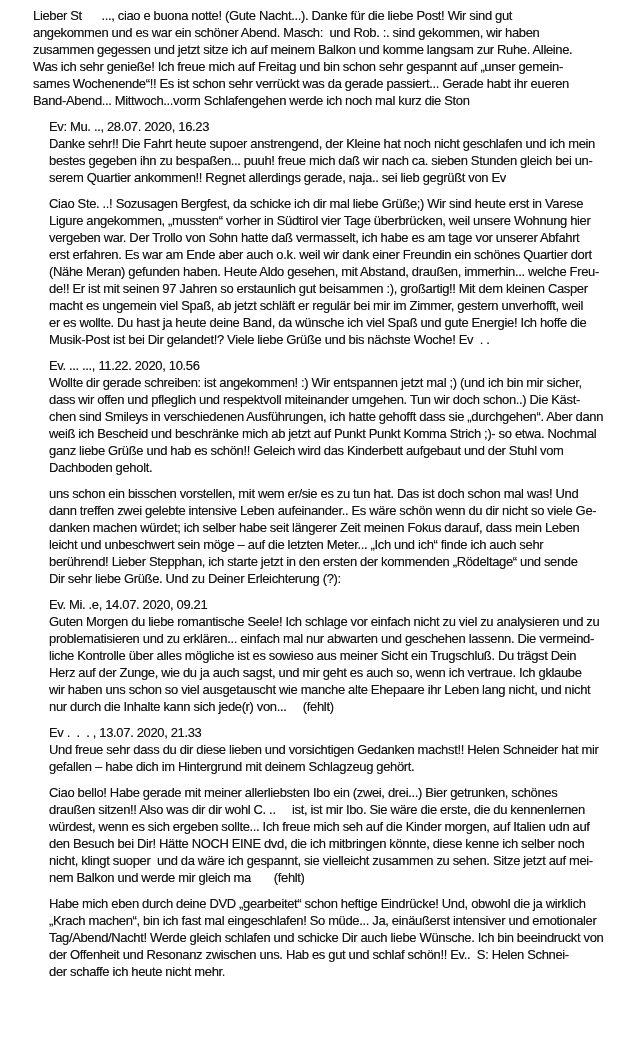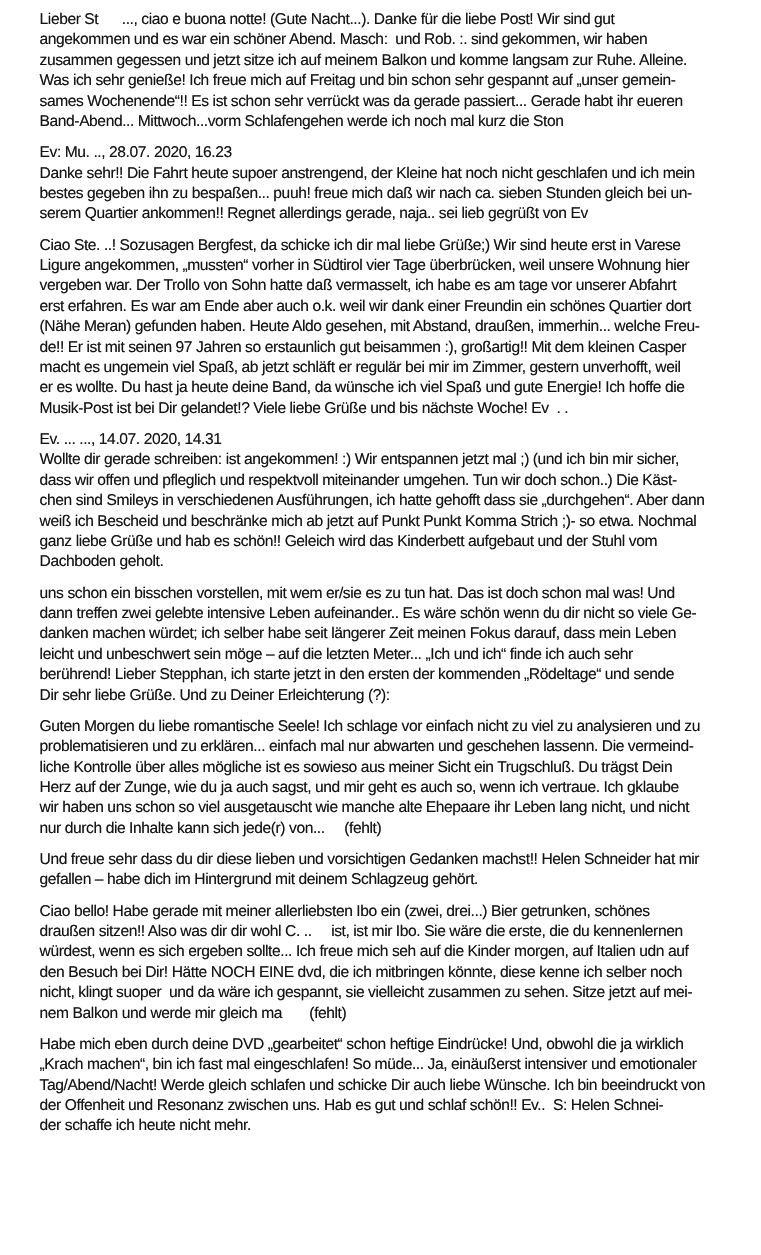--- a/index.html
+++ b/index.html
@@ -28,20 +28,21 @@
     white-space: pre-wrap;
   }
   .hdr {
     margin: 0;
     font-size: 13px;
     font-weight: normal;
     white-space: pre-wrap;
   }
   .msg {
     margin-top: 9px;
+    margin-left: 16px;
   }
 </style>
 </head>
 <body>
 
 <div class="doc">
 
   <p class="para">Lieber St      ..., ciao e buona notte! (Gute Nacht...). Danke für die liebe Post! Wir sind gut
 angekommen und es war ein schöner Abend. Masch:  und Rob. :. sind gekommen, wir haben
 zusammen gegessen und jetzt sitze ich auf meinem Balkon und komme langsam zur Ruhe. Alleine.
@@ -62,48 +63,50 @@
 vergeben war. Der Trollo von Sohn hatte daß vermasselt, ich habe es am tage vor unserer Abfahrt
 erst erfahren. Es war am Ende aber auch o.k. weil wir dank einer Freundin ein schönes Quartier dort
 (Nähe Meran) gefunden haben. Heute Aldo gesehen, mit Abstand, draußen, immerhin... welche Freu-
 de!! Er ist mit seinen 97 Jahren so erstaunlich gut beisammen :), großartig!! Mit dem kleinen Casper
 macht es ungemein viel Spaß, ab jetzt schläft er regulär bei mir im Zimmer, gestern unverhofft, weil
 er es wollte. Du hast ja heute deine Band, da wünsche ich viel Spaß und gute Energie! Ich hoffe die
 Musik-Post ist bei Dir gelandet!? Viele liebe Grüße und bis nächste Woche! Ev  . .</p>
   </section>
 
   <section class="msg">
-    <h2 class="hdr">Ev. ... ..., 14.07. 2020, 14.31</h2>
+    <h2 class="hdr">Ev. ... ..., 11.22. 2020, 10.56</h2>
     <p class="para">Wollte dir gerade schreiben: ist angekommen! :) Wir entspannen jetzt mal ;) (und ich bin mir sicher,
 dass wir offen und pfleglich und respektvoll miteinander umgehen. Tun wir doch schon..) Die Käst-
 chen sind Smileys in verschiedenen Ausführungen, ich hatte gehofft dass sie „durchgehen“. Aber dann
 weiß ich Bescheid und beschränke mich ab jetzt auf Punkt Punkt Komma Strich ;)- so etwa. Nochmal
 ganz liebe Grüße und hab es schön!! Geleich wird das Kinderbett aufgebaut und der Stuhl vom
 Dachboden geholt.</p>
   </section>
 
   <section class="msg">
     <p class="para">uns schon ein bisschen vorstellen, mit wem er/sie es zu tun hat. Das ist doch schon mal was! Und
 dann treffen zwei gelebte intensive Leben aufeinander.. Es wäre schön wenn du dir nicht so viele Ge-
 danken machen würdet; ich selber habe seit längerer Zeit meinen Fokus darauf, dass mein Leben
 leicht und unbeschwert sein möge – auf die letzten Meter... „Ich und ich“ finde ich auch sehr
 berührend! Lieber Stepphan, ich starte jetzt in den ersten der kommenden „Rödeltage“ und sende
 Dir sehr liebe Grüße. Und zu Deiner Erleichterung (?):</p>
   </section>
 
   <section class="msg">
+    <h2 class="hdr">Ev. Mi. .e, 14.07. 2020, 09.21</h2>
     <p class="para">Guten Morgen du liebe romantische Seele! Ich schlage vor einfach nicht zu viel zu analysieren und zu
 problematisieren und zu erklären... einfach mal nur abwarten und geschehen lassenn. Die vermeind-
 liche Kontrolle über alles mögliche ist es sowieso aus meiner Sicht ein Trugschluß. Du trägst Dein
 Herz auf der Zunge, wie du ja auch sagst, und mir geht es auch so, wenn ich vertraue. Ich gklaube
 wir haben uns schon so viel ausgetauscht wie manche alte Ehepaare ihr Leben lang nicht, und nicht
 nur durch die Inhalte kann sich jede(r) von...     (fehlt)</p>
   </section>
 
   <section class="msg">
+    <h2 class="hdr">Ev .  .  . , 13.07. 2020, 21.33</h2>
     <p class="para">Und freue sehr dass du dir diese lieben und vorsichtigen Gedanken machst!! Helen Schneider hat mir
 gefallen – habe dich im Hintergrund mit deinem Schlagzeug gehört.</p>
   </section>
 
   <section class="msg">
     <p class="para">Ciao bello! Habe gerade mit meiner allerliebsten Ibo ein (zwei, drei...) Bier getrunken, schönes
 draußen sitzen!! Also was dir dir wohl C. ..     ist, ist mir Ibo. Sie wäre die erste, die du kennenlernen
 würdest, wenn es sich ergeben sollte... Ich freue mich seh auf die Kinder morgen, auf Italien udn auf
 den Besuch bei Dir! Hätte NOCH EINE dvd, die ich mitbringen könnte, diese kenne ich selber noch
 nicht, klingt suoper  und da wäre ich gespannt, sie vielleicht zusammen zu sehen. Sitze jetzt auf mei-

